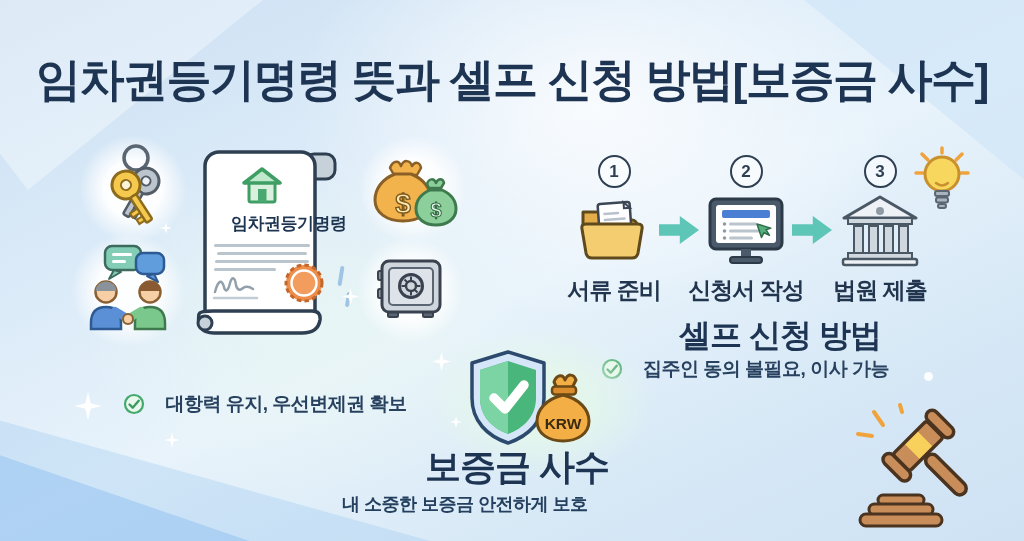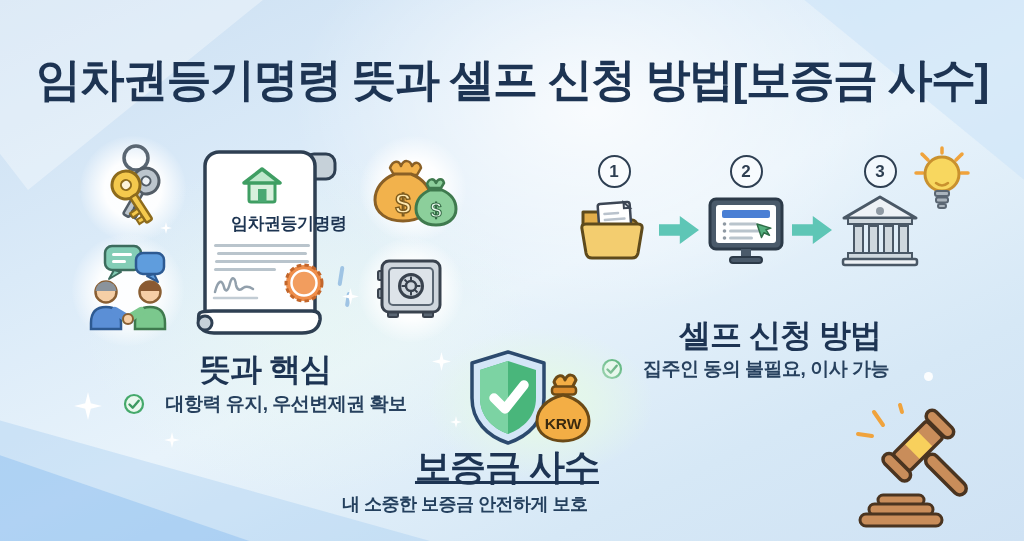--- a/index.html
+++ b/index.html
@@ -161,21 +161,20 @@
     </svg>
     <svg width="46" height="46" viewBox="0 0 46 46" style="position:absolute;right:12px;top:114px;">
       <circle cx="23" cy="23" r="18" fill="#ef8e4a" stroke="#c2662b" stroke-width="3" stroke-dasharray="4.5 3.2"></circle>
       <circle cx="23" cy="23" r="12.5" fill="#f29d5e" stroke="#ffffff" stroke-width="2.5"></circle>
     </svg>
   </div>
 
   <div class="abs dash" style="left:339px;top:266px;height:20px;"></div>
   <div class="abs dash" style="left:346px;top:292px;height:15px;"></div>
 
-  <div class="abs sec-heading" style="left:110px;top:348px;width:310px;">뜻과 핵심</div>
   <div class="abs benefit" style="left:90px;top:391px;width:350px;">
     <svg width="22" height="22" viewBox="0 0 22 22">
       <circle cx="11" cy="11" r="9" fill="#e9f8ee" stroke="#45a96b" stroke-width="2.2"></circle>
       <path d="M6.5,11.5 l3.2,3.2 l6,-7" fill="none" stroke="#3d9a60" stroke-width="2.4" stroke-linecap="round" stroke-linejoin="round"></path>
     </svg>
     <span>대항력 유지, 우선변제권 확보</span>
   </div>
 
   <div class="abs step" style="left:552px;top:155px;">
     <span class="stepnum">1</span>
@@ -185,20 +184,21 @@
         <g transform="rotate(-4 37 26)">
           <rect x="22" y="5" width="32" height="37" rx="2.5" fill="#ffffff" stroke="#3d4654" stroke-width="2.5"></rect>
           <path d="M48,5 l6,6 h-6 z" fill="#dfe5ea" stroke="#3d4654" stroke-width="2"></path>
           <rect x="27" y="14" width="16" height="2.5" rx="1" fill="#b9c2cc"></rect>
           <rect x="27" y="20" width="22" height="2.5" rx="1" fill="#b9c2cc"></rect>
           <rect x="27" y="26" width="20" height="2.5" rx="1" fill="#b9c2cc"></rect>
         </g>
         <path d="M5,31 q-1,-5 4,-5 h52 q5,0 4,5 l-4,24 q-1,5 -6,5 h-40 q-5,0 -6,-5 z" fill="#f3cd6f" stroke="#5e4a1c" stroke-width="3" stroke-linejoin="round"></path>
       </svg>
     </div>
+    <div class="steplabel">서류 준비</div>
   </div>
 
   <div class="abs arrow" style="left:659px;top:214px;"></div>
 
   <div class="abs step" style="left:684px;top:155px;">
     <span class="stepnum">2</span>
     <div class="stepicon">
       <svg width="82" height="72" viewBox="0 0 82 72">
         <rect x="5" y="4" width="72" height="50" rx="6" fill="#4a5a6a" stroke="#2c3a48" stroke-width="3"></rect>
         <rect x="11" y="10" width="60" height="38" rx="3" fill="#ffffff"></rect>
@@ -207,39 +207,41 @@
           <rect x="24" y="27.5" width="28" height="3" rx="1.5" fill="#b9c4cc"></rect>
         <circle cx="19.5" cy="36" r="1.8" fill="#8f99a3"></circle>
           <rect x="24" y="34.5" width="34" height="3" rx="1.5" fill="#b9c4cc"></rect>
         <circle cx="19.5" cy="43" r="1.8" fill="#8f99a3"></circle>
           <rect x="24" y="41.5" width="24" height="3" rx="1.5" fill="#b9c4cc"></rect>
         <path d="M52,29 l4.5,13.5 l2.5,-4.8 l5.5,2.6 l-3.5,-5.6 l4.8,-1.6 z" fill="#55b07e" stroke="#2f6e48" stroke-width="1.5" stroke-linejoin="round"></path>
         <rect x="36" y="54" width="10" height="8" fill="#4a5a6a"></rect>
         <rect x="25" y="62" width="32" height="6" rx="3" fill="#4a5a6a" stroke="#2c3a48" stroke-width="2"></rect>
       </svg>
     </div>
+    <div class="steplabel">신청서 작성</div>
   </div>
 
   <div class="abs arrow" style="left:792px;top:214px;"></div>
 
   <div class="abs step" style="left:818px;top:155px;">
     <span class="stepnum">3</span>
     <div class="stepicon">
       <svg width="86" height="74" viewBox="0 0 86 74">
         <path d="M43,3 L79,24 H7 Z" fill="#eef2f6" stroke="#4a5866" stroke-width="3" stroke-linejoin="round"></path>
         <circle cx="43" cy="17" r="4" fill="#8f99a3"></circle>
         <rect x="11" y="24" width="64" height="6" fill="#cfd8de" stroke="#4a5866" stroke-width="2"></rect>
         <rect x="17" y="32" width="9" height="27" fill="#cfd8de" stroke="#4a5866" stroke-width="2"></rect>
         <rect x="32" y="32" width="9" height="27" fill="#cfd8de" stroke="#4a5866" stroke-width="2"></rect>
         <rect x="47" y="32" width="9" height="27" fill="#cfd8de" stroke="#4a5866" stroke-width="2"></rect>
         <rect x="62" y="32" width="9" height="27" fill="#cfd8de" stroke="#4a5866" stroke-width="2"></rect>
         <rect x="11" y="59" width="64" height="6" fill="#cfd8de" stroke="#4a5866" stroke-width="2"></rect>
         <rect x="6" y="65" width="74" height="6" rx="2" fill="#eef2f6" stroke="#4a5866" stroke-width="2.5"></rect>
       </svg>
     </div>
+    <div class="steplabel">법원 제출</div>
   </div>
 
   <div class="abs" style="left:912px;top:146px;">
     <svg width="60" height="68" viewBox="0 0 60 68">
       <g stroke="#f0a33c" stroke-width="3.5" stroke-linecap="round">
         <line x1="10" y1="8" x2="16" y2="14"></line>
         <line x1="50" y1="8" x2="44" y2="14"></line>
         <line x1="4" y1="27" x2="11" y2="27"></line>
         <line x1="56" y1="27" x2="49" y2="27"></line>
         <line x1="30" y1="2" x2="30" y2="7"></line>
@@ -278,21 +280,21 @@
 
   <div class="abs" style="left:530px;top:370px;">
     <svg width="66" height="76" viewBox="0 0 66 76">
       <path d="M24,12 c3,-8 9,-8 11,-2 c3,-7 9,-6 11,0 l-4,8 h-15 z" fill="#f3ae45" stroke="#6b4a16" stroke-width="3" stroke-linejoin="round"></path>
       <rect x="22" y="16.5" width="24" height="8" rx="3" fill="#da8c2c" stroke="#6b4a16" stroke-width="2.5"></rect>
       <path d="M33,25 c-17,4 -26,15 -26,26 c0,13 12,20 26,20 c14,0 26,-7 26,-20 c0,-11 -9,-22 -26,-26 z" fill="#f3ae45" stroke="#6b4a16" stroke-width="3" stroke-linejoin="round"></path>
       <text x="33" y="59" text-anchor="middle" font-size="15.5" font-weight="800" fill="#3a2a10">KRW</text>
     </svg>
   </div>
 
-  <div class="abs dep-heading" style="left:352px;top:443px;width:310px;text-decoration:underline;">보증금 사수</div>
+  <div class="abs dep-heading" style="left:362px;top:443px;width:310px;">보증금 사수</div>
   <div class="abs dep-sub" style="left:342px;top:492px;width:350px;">내 소중한 보증금 안전하게 보호</div>
 
   <div class="abs" style="left:848px;top:396px;">
     <svg width="136" height="140" viewBox="0 0 136 140">
       <g stroke="#f0a33c" stroke-width="4" stroke-linecap="round">
         <line x1="26" y1="16" x2="35" y2="29"></line>
         <line x1="52" y1="9" x2="54" y2="16"></line>
         <line x1="10" y1="38" x2="24" y2="40"></line>
       </g>
       <g transform="rotate(45 70 50)">

